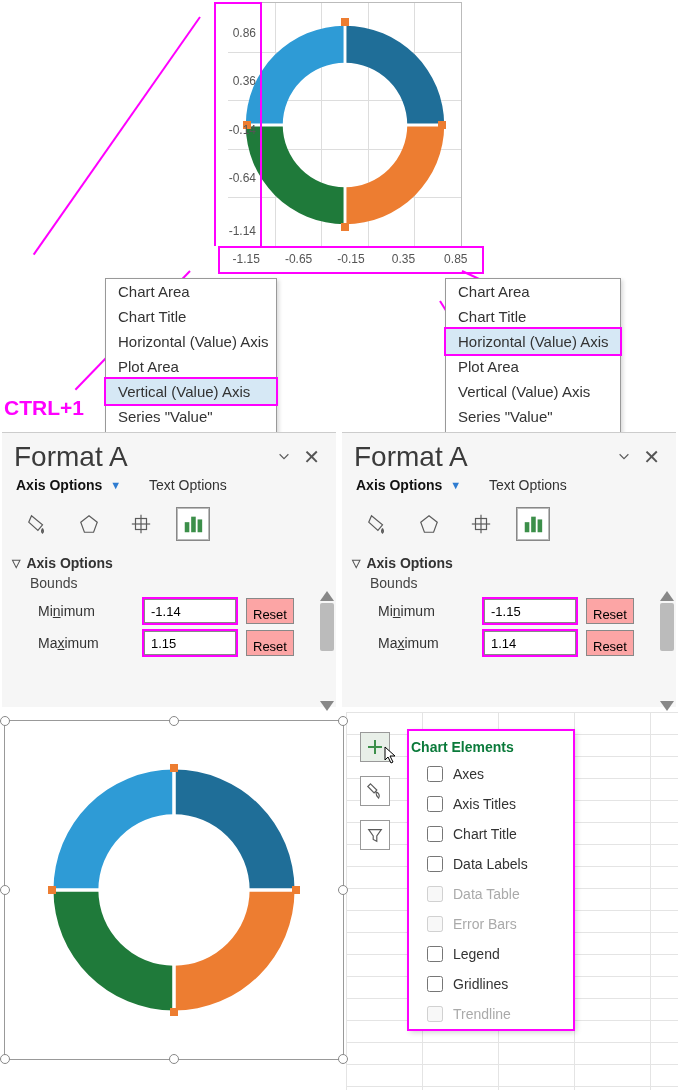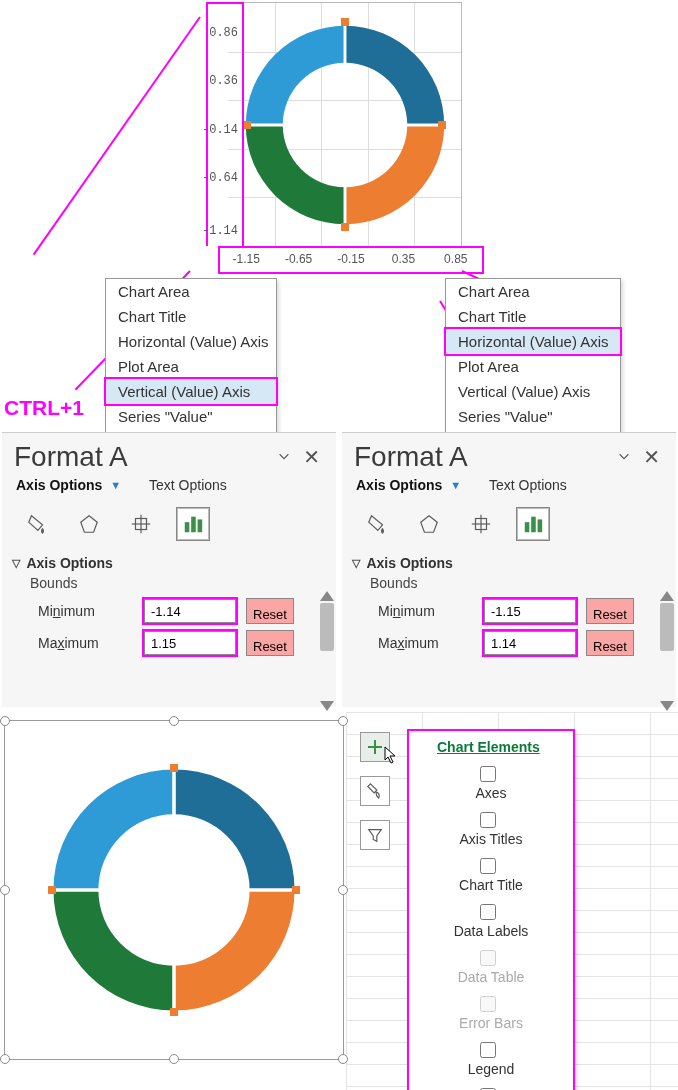--- a/index.html
+++ b/index.html
@@ -21,24 +21,23 @@
   }
   .plot-box {
     position: absolute; left: 30px; top: 0; width: 234px; height: 244px;
     border-top: 1px solid #bbb;
     border-right: 1px solid #bbb;
     background: #fff;
   }
   .plot-v { position:absolute; top:0; bottom:0; border-left:1px solid #ddd; }
   .plot-h { position:absolute; left:0; right:0; border-top:1px solid #ddd; }
   .y-axis-box {
-    position:absolute; left:8px; top:0; width:38px; height:244px;
+    position:absolute; left:16px; top:0; width:48px; height:244px;
     border:2px solid magenta;
     border-bottom: none;
-    font-family: Liberation Mono, monospace;
   }
   .y-tick { position:absolute; right:4px; font-size:12px; color:#555; transform:translateY(-50%); }
   .x-axis-box {
     position:absolute; left:20px; top:244px; width:266px; height:28px;
     border:2px solid magenta;
   }
   .x-tick { position:absolute; top:4px; font-size:12px; color:#555; transform:translateX(-50%); }
   .donut svg { display:block; }
   .datapoint { position:absolute; width:8px; height:8px; background:#ed7d31; border:1px solid #ed7d31; transform:translate(-50%,-50%); }
 
@@ -106,22 +105,22 @@
     position:absolute; width:30px; height:30px; border:1px solid #999;
     background:#fff; display:flex; align-items:center; justify-content:center;
   }
   .float-btn.plus { background:#e8efe8; }
   .cursor { position:absolute; font-size:16px; color:#000; }
   .chart-elements-box {
     position:absolute; border:1px solid #888; background:#fff;
     box-shadow:2px 2px 6px rgba(0,0,0,0.2);
     outline:2px solid magenta; outline-offset:-1px;
   }
-  .ce-title { color:#0a7a3a; font-weight:bold; padding:8px 10px 4px 28px;text-decoration:underline; }
-  .ce-item { display:flex; align-items:center; padding:4px 14px;flex-direction:column; }
+  .ce-title { color:#0a7a3a; font-weight:bold; padding:8px 10px 4px 2px; }
+  .ce-item { display:flex; align-items:center; padding:4px 14px; }
   .ce-item input { width:16px; height:16px; margin-right:10px; }
   .ce-item.disabled { color:#aaa; }
 
   
   .leader { position:absolute; border-top:2px solid magenta; transform-origin:left center; }
 
   
   .ico-stroke { stroke:#5b5b5b; stroke-width:1.3; fill:none; }
   .ico-fill-green { fill:#3c8f4a; }
 </style>

